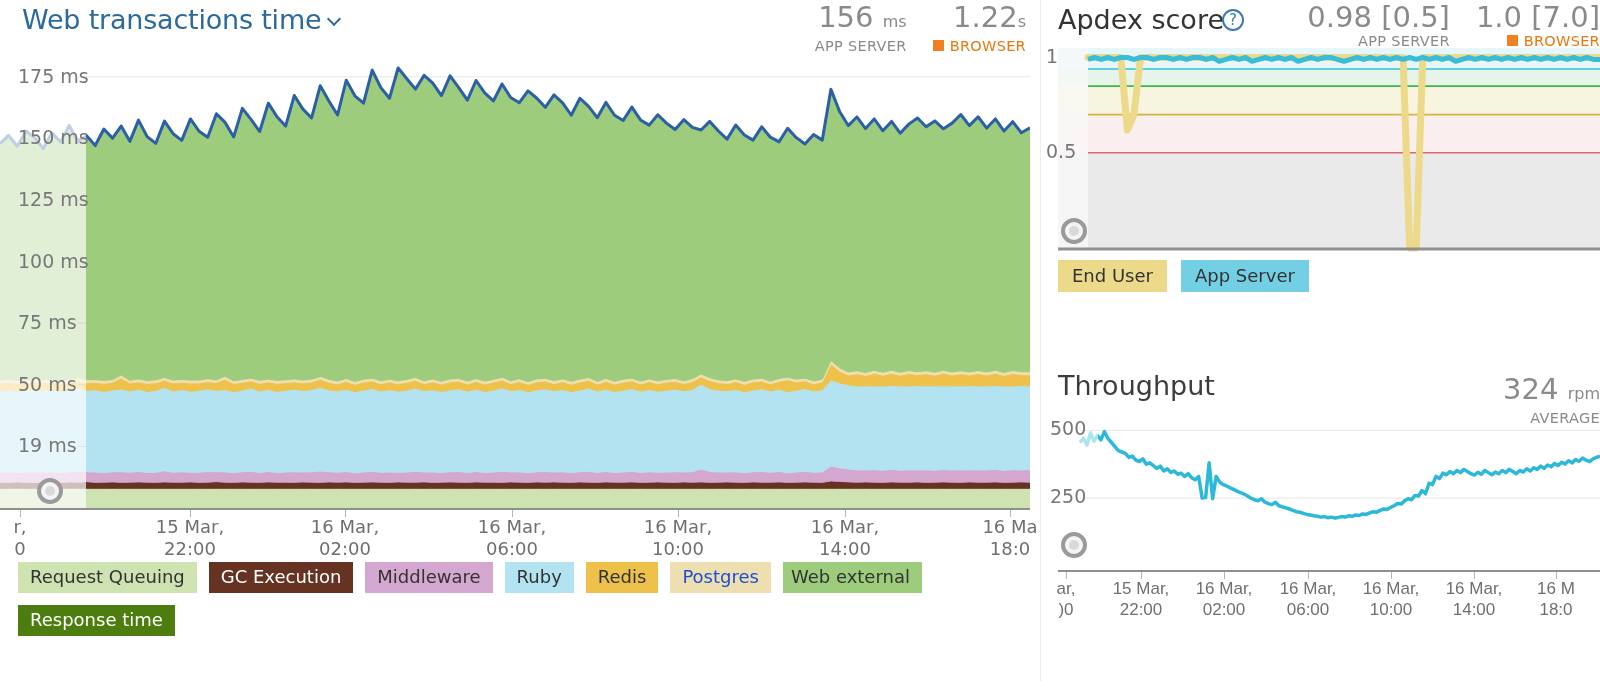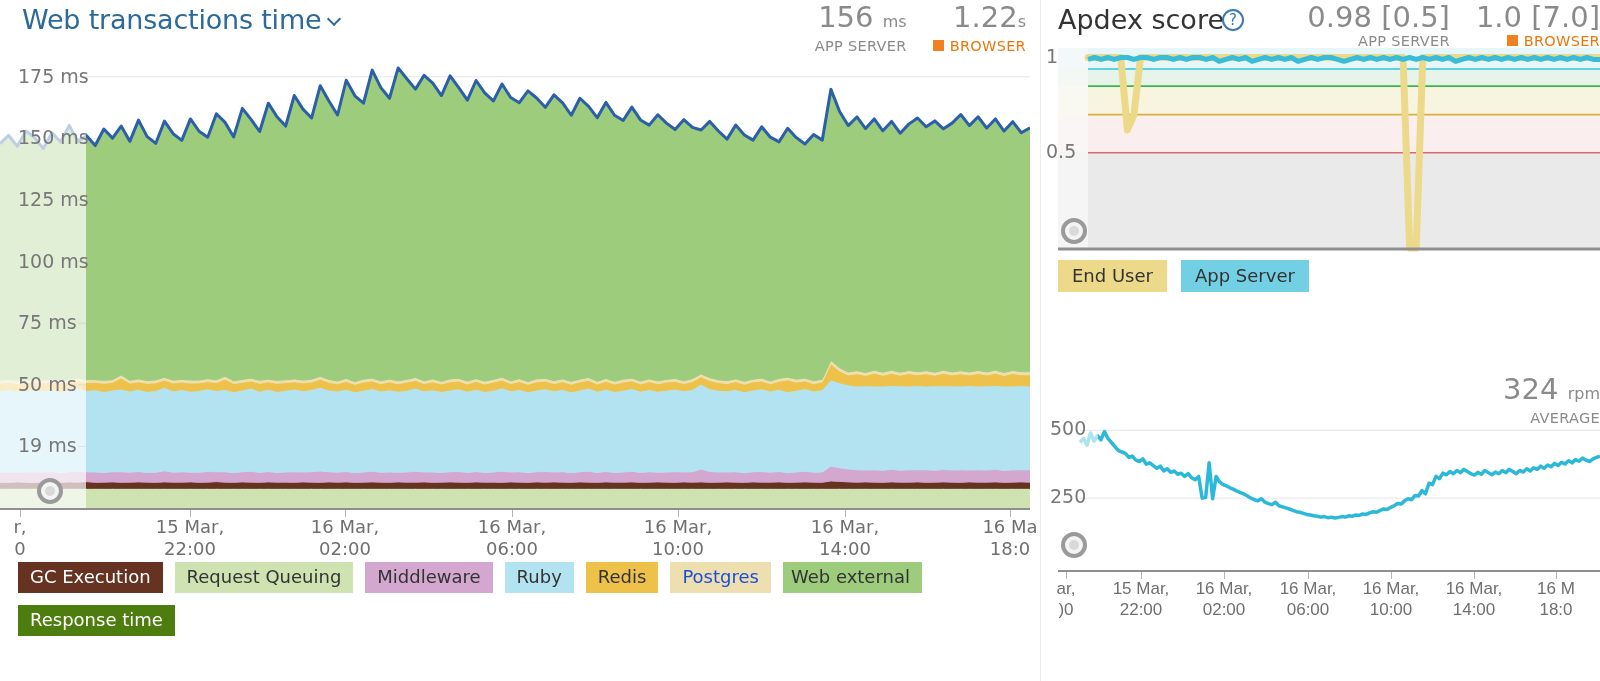--- a/index.html
+++ b/index.html
@@ -177,22 +177,22 @@
         </div>
         <div class="xtick" style="left: 1010px;"></div>
         <div class="xlab" style="left: 1010px;">
           <div>16 Ma</div>
           <div>18:0</div>
         </div>
       </div>
 
     <div class="legend">
       <div class="legend-row" id="lg-row1">
+          <div class="lg" style="background: rgb(207, 227, 178); color: rgb(51, 51, 51);">Request Queuing</div>
           <div class="lg" style="background: rgb(102, 51, 34); color: rgb(255, 255, 255);">GC Execution</div>
-          <div class="lg" style="background: rgb(207, 227, 178); color: rgb(51, 51, 51);">Request Queuing</div>
           <div class="lg" style="background: rgb(211, 167, 207); color: rgb(51, 51, 51);">Middleware</div>
           <div class="lg" style="background: rgb(179, 227, 240); color: rgb(51, 51, 51);">Ruby</div>
           <div class="lg" style="background: rgb(238, 194, 74); color: rgb(51, 51, 51);">Redis</div>
           <div class="lg" style="background: rgb(238, 223, 176); color: #1d4ed8;">Postgres</div>
           <div class="lg" style="background: rgb(157, 204, 124); color: rgb(51, 51, 51); padding-left: 8px;">Web external</div>
         </div>
       <div class="legend-row legend-row2" id="lg-row2">
           <div class="lg" style="background: #4d7c0f; color: rgb(255, 255, 255);">Response time</div>
         </div>
     </div>
@@ -245,20 +245,21 @@
 
       <div class="ap-legend">
         <div class="aplg" style="background:#ecd98a;">End User</div>
         <div class="aplg" style="background:#72cfe4;">App Server</div>
       </div>
     <div class="tp-ylab" style="left: 0px; top: 44.5238px; position: absolute;">1</div>
         <div class="tp-ylab" style="left: 0px; top: 139.762px; position: absolute;">0.5</div>
       </div>
 
     <div class="tp-panel">
+      <div class="tp-title">Throughput</div>
       <div class="tp-kpis">
         <div class="kpi-val"><span>324</span> <span class="u">rpm</span></div>
         <div class="kpi-lab">AVERAGE</div>
       </div>
 
       <div class="tp-plot">
         <svg id="tp-svg" width="542" height="152" viewBox="0 0 542 152" preserveAspectRatio="none">
             <line x1="22" x2="542" y1="16.285714285714278" y2="16.285714285714278" stroke="#e6e6e6" stroke-width="1"></line>
             <line x1="22" x2="542" y1="84.14285714285714" y2="84.14285714285714" stroke="#e6e6e6" stroke-width="1"></line>
             <defs>

